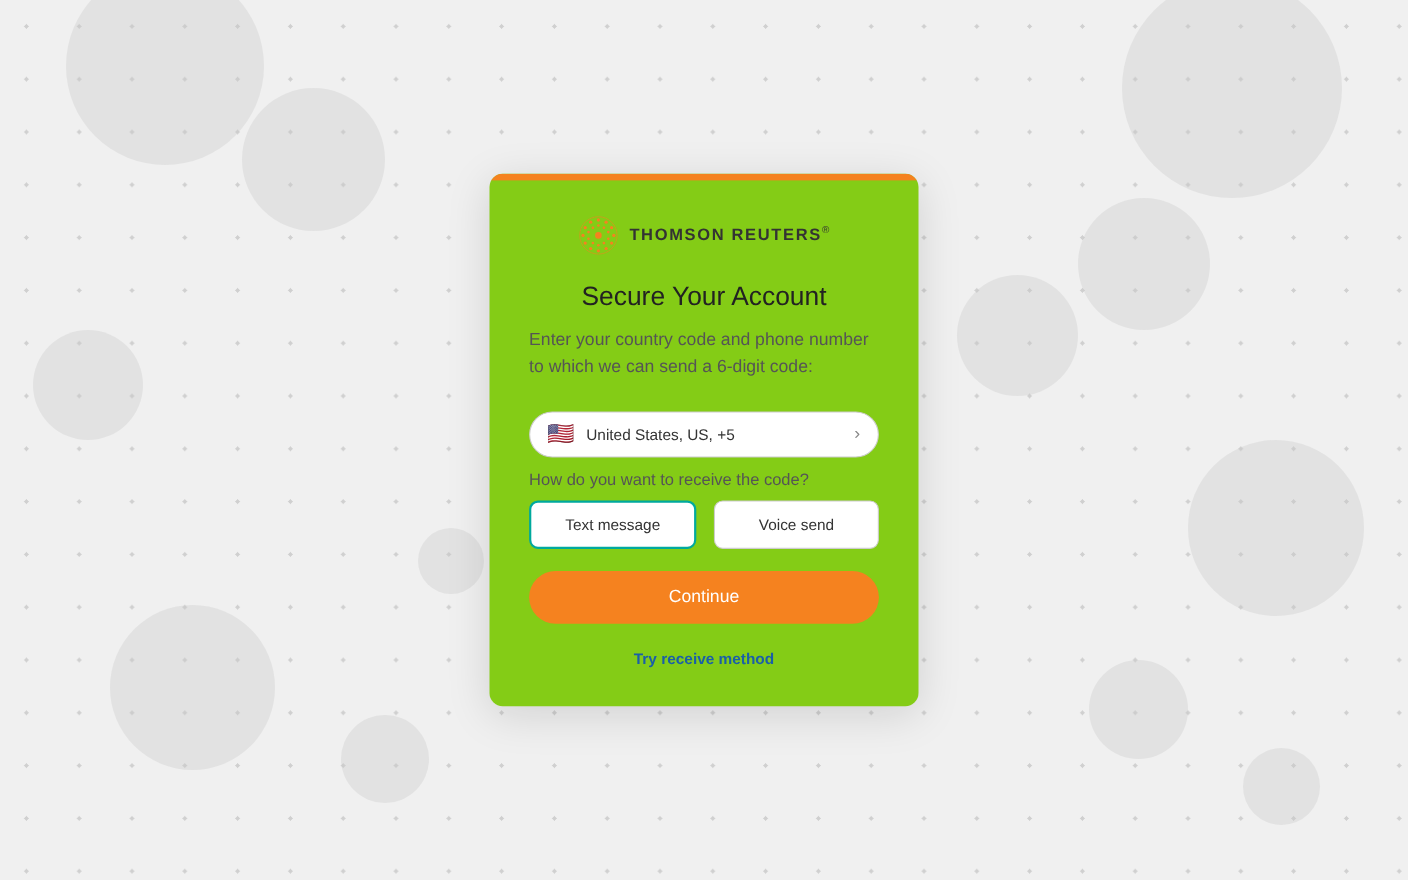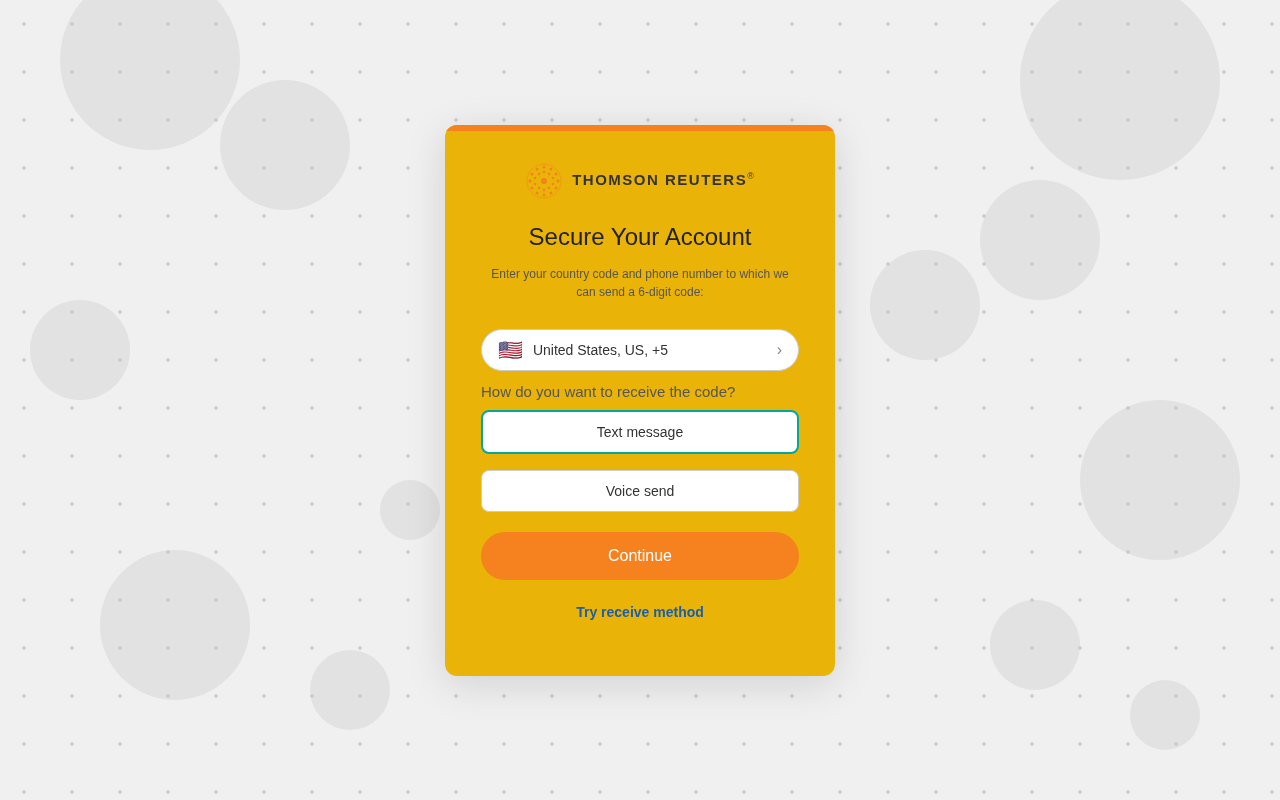--- a/index.html
+++ b/index.html
@@ -40,25 +40,25 @@
     .deco-circle {
       position: absolute;
       border-radius: 50%;
       background: rgba(200, 200, 200, 0.35);
     }
 
     .card-container {
       position: relative;
       z-index: 1;
       width: 390px;
-      background: #eab308;
+      background: #84cc16;
       border-radius: 12px;
       box-shadow: 0 8px 40px rgba(0,0,0,0.13);
       overflow: hidden;
-      padding-bottom: 56px;
+      padding-bottom: 35px;
     }
 
     .card-top-bar {
       height: 6px;
       background: #f5821f;
       width: 100%;
     }
 
     .card-inner {
       padding: 32px 36px 0 36px;
@@ -94,23 +94,23 @@
 
     .title {
       font-size: 24px;
       font-weight: 400;
       color: #222;
       margin-bottom: 14px;
       text-align: right;
     }
 
     .subtitle {
-      font-size: 12px;
+      font-size: 16px;
       color: #555;
-      text-align: center;
+      text-align: left;
       line-height: 1.5;
       margin-bottom: 28px;
     }
 
     .country-selector {
       width: 100%;
       display: flex;
       align-items: center;
       justify-content: space-between;
       border: 1.5px solid #ccc;
@@ -163,21 +163,20 @@
       color: #555;
       align-self: flex-start;
       margin-bottom: 10px;
     }
 
     .method-buttons {
       display: flex;
       gap: 16px;
       width: 100%;
       margin-bottom: 20px;
-      flex-direction: column;
     }
 
     .method-btn {
       flex: 1;
       padding: 12px 0;
       border-radius: 8px;
       font-size: 14px;
       cursor: pointer;
       font-family: inherit;
       font-weight: 400;

